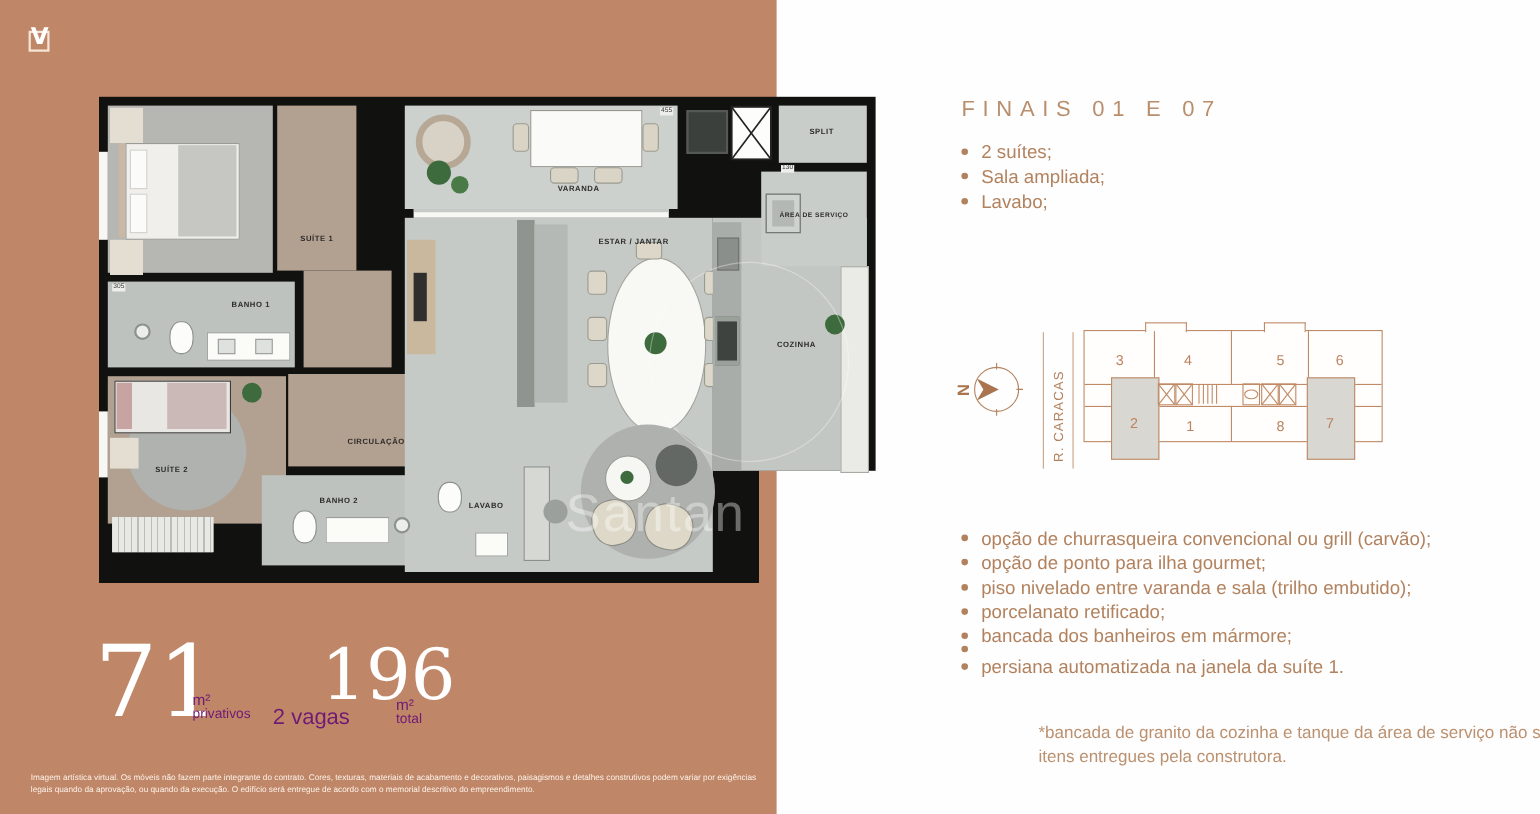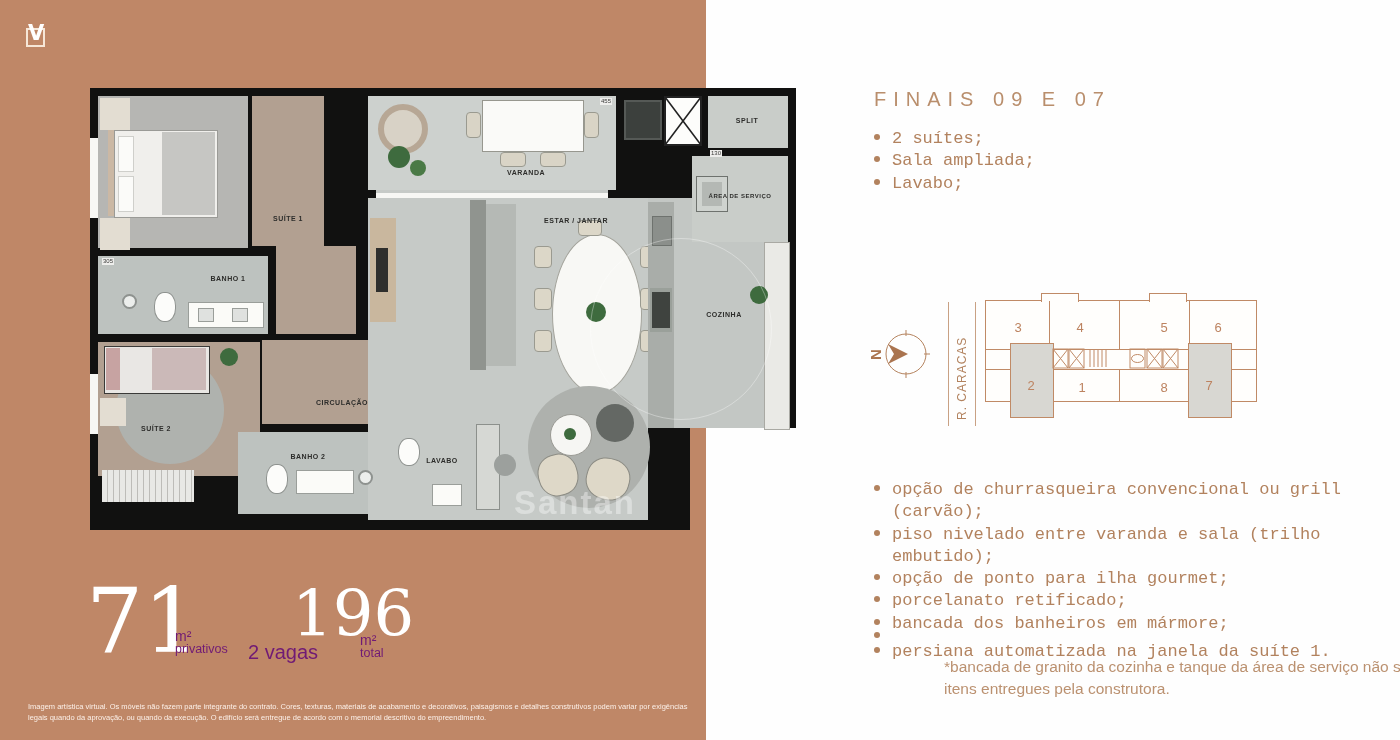--- a/index.html
+++ b/index.html
@@ -15,25 +15,25 @@
   
   .plan{left:90px;top:88px;width:706px;height:442px;}
   .wall{position:absolute;background:#111110;}
   .room{position:absolute;}
   .rlabel{position:absolute;transform:translate(-50%,-50%);color:#2d2d2b;font-size:7px;
           font-weight:bold;letter-spacing:.5px;white-space:nowrap;}
   .dim{position:absolute;color:#3a3a38;font-size:6px;background:#eeeeec;padding:0 1px;line-height:7px;}
   .stripes-h{background:repeating-linear-gradient(180deg,#ececе7 0,#ecece7 6px,#c6c4c0 6px,#c6c4c0 7px),#ecece7;}
   .stripes-v{background:repeating-linear-gradient(90deg,#e8e8e5 0,#e8e8e5 5px,#bdbcb8 5px,#bdbcb8 6px),#e8e8e5;}
   .wm-circle{position:absolute;border:1px solid rgba(255,255,255,.35);border-radius:50%;}
-  .wm-text{position:absolute;color:rgba(255,255,255,.38);font-size:33px;font-weight:bold;letter-spacing:2px;margin-top:44px;}
+  .wm-text{position:absolute;color:rgba(255,255,255,.38);font-size:48px;font-weight:normal;letter-spacing:2px;}
   
   .heading{left:874px;top:88px;color:#b98e6c;font-size:20px;letter-spacing:7px;font-weight:400;}
   .blist{left:874px;color:#b2825e;font-size:17px;}
-  .li{display:flex;align-items:baseline;line-height:22.3px;font-family:Liberation Mono, monospace;}
+  .li{display:flex;align-items:baseline;line-height:22.3px;}
   .dot{width:6px;height:6px;border-radius:50%;background:#b2825e;margin-right:12px;flex:0 0 6px;
        position:relative;top:-3px;}
   .footnote{left:944px;top:656px;width:500px;color:#bb9170;font-size:15.5px;line-height:21.5px;}
   
   .street-line{position:absolute;width:1px;background:#c9a184;}
   .street-text{position:absolute;color:#b2825e;font-size:12px;letter-spacing:1px;
                writing-mode:vertical-rl;transform:rotate(180deg);}
   .kp{left:985px;top:300px;width:270px;height:100px;background:#fffefc;border:1px solid #c08a66;}
   .kp .vline{position:absolute;width:1px;background:#c08a66;}
   .kp .hline{position:absolute;height:1px;background:#c08a66;left:0;width:270px;}
@@ -185,21 +185,21 @@
   </div>
   <div class="abs sublabel" style="left:248px;top:646px;font-size:20px;">2 vagas</div>
   <div class="abs bignum" style="left:292px;top:582px;font-size:64px;">196</div>
   <div class="abs" style="left:360px;top:634px;">
     <div class="sublabel" style="font-size:14px;">m²</div>
     <div class="sublabel">total</div>
   </div>
 
   <div class="abs fineprint">Imagem artística virtual. Os móveis não fazem parte integrante do contrato. Cores, texturas, materiais de acabamento e decorativos, paisagismos e detalhes construtivos podem variar por exigências legais quando da aprovação, ou quando da execução. O edifício será entregue de acordo com o memorial descritivo do empreendimento.</div>
 
-  <div class="abs heading">FINAIS 09 E 07</div>
+  <div class="abs heading">FINAIS 01 E 07</div>
 
   <div class="abs blist" style="top:128px;">
     <div class="li">
         <span class="dot"></span>
         <span>2 suítes;</span>
       </div>
     <div class="li">
         <span class="dot"></span>
         <span>Sala ampliada;</span>
       </div>
@@ -268,28 +268,28 @@
     <div class="unit" style="left:223px;top:84px;">7</div>
   </div>
 
   <div class="abs blist" style="top:479px;">
     <div class="li">
         <span class="dot"></span>
         <span>opção de churrasqueira convencional ou grill (carvão);</span>
       </div>
     <div class="li">
         <span class="dot"></span>
+        <span>opção de ponto para ilha gourmet;</span>
+      </div>
+    <div class="li">
+        <span class="dot"></span>
         <span>piso nivelado entre varanda e sala (trilho embutido);</span>
       </div>
     <div class="li">
         <span class="dot"></span>
-        <span>opção de ponto para ilha gourmet;</span>
-      </div>
-    <div class="li">
-        <span class="dot"></span>
         <span>porcelanato retificado;</span>
       </div>
     <div class="li">
         <span class="dot"></span>
         <span>bancada dos banheiros em mármore;</span>
       </div>
     <div class="li">
         <span class="dot"></span>
       </div>
     <div class="li">

